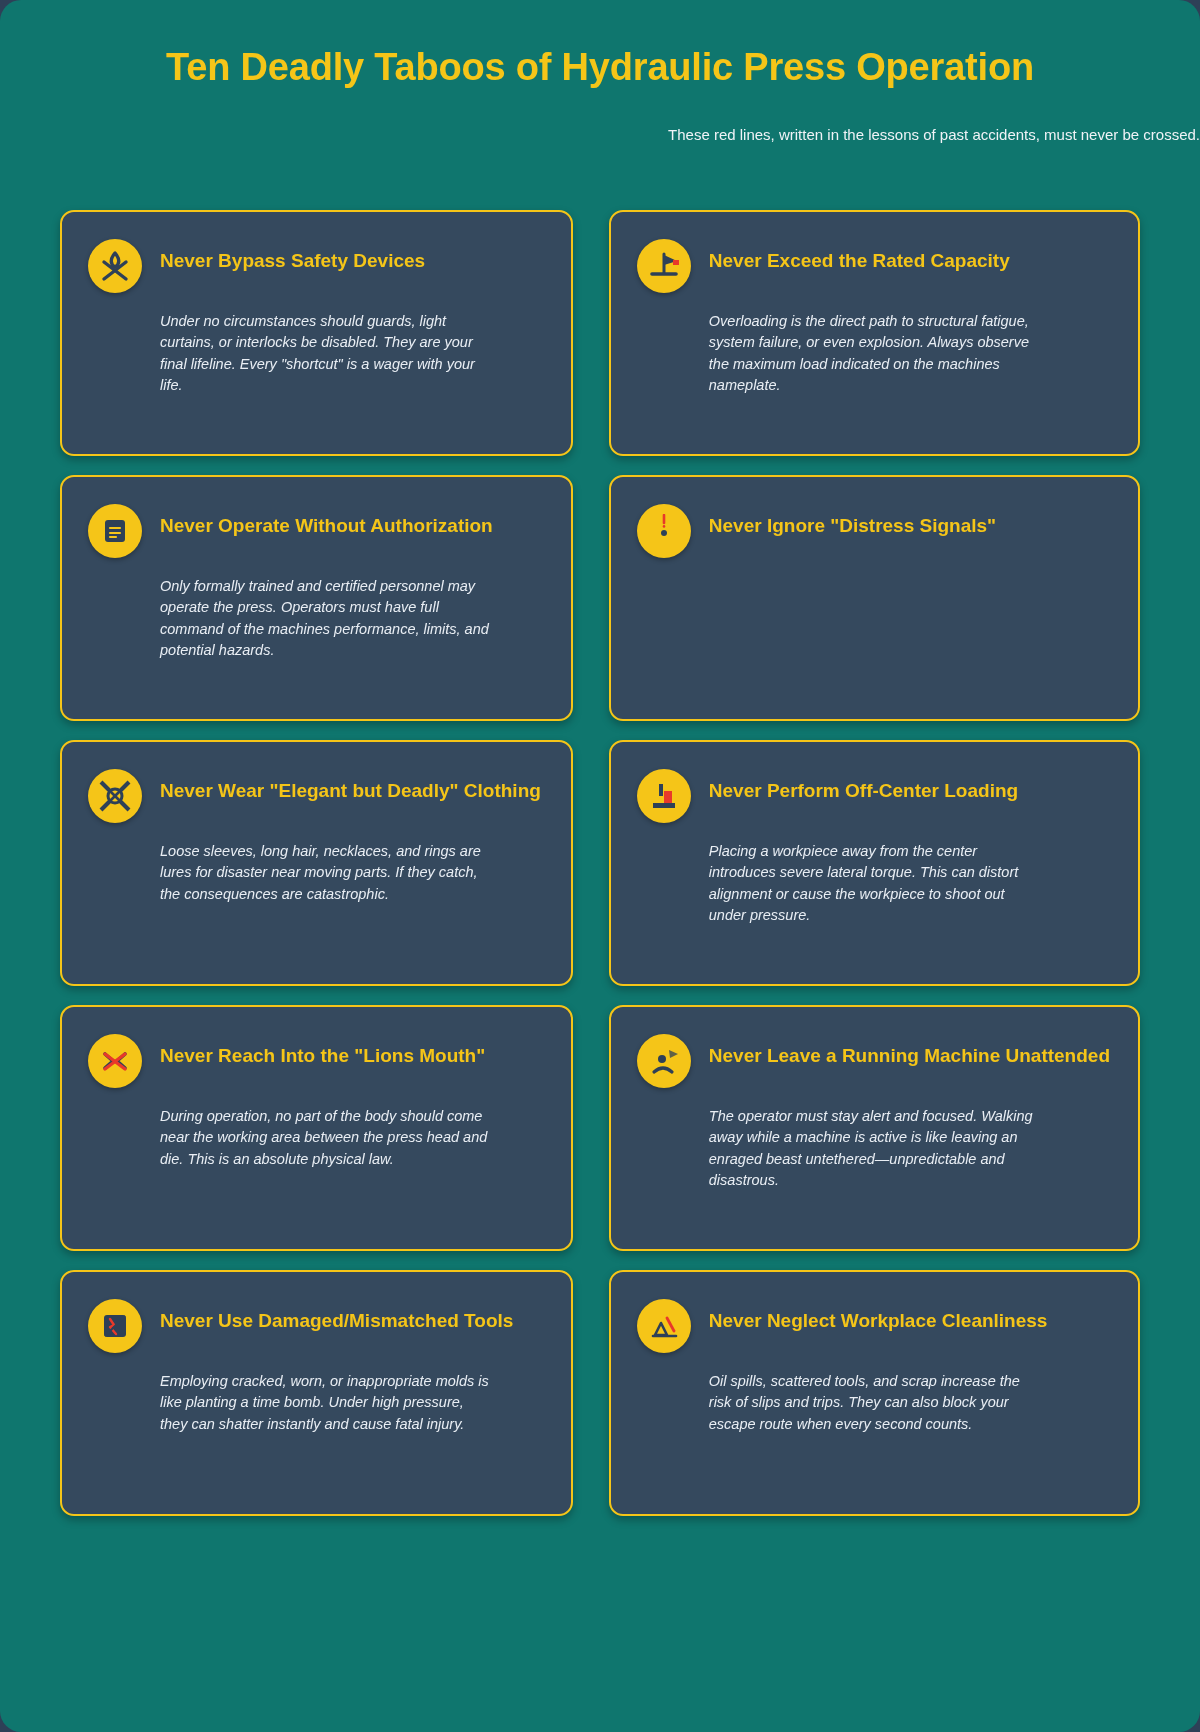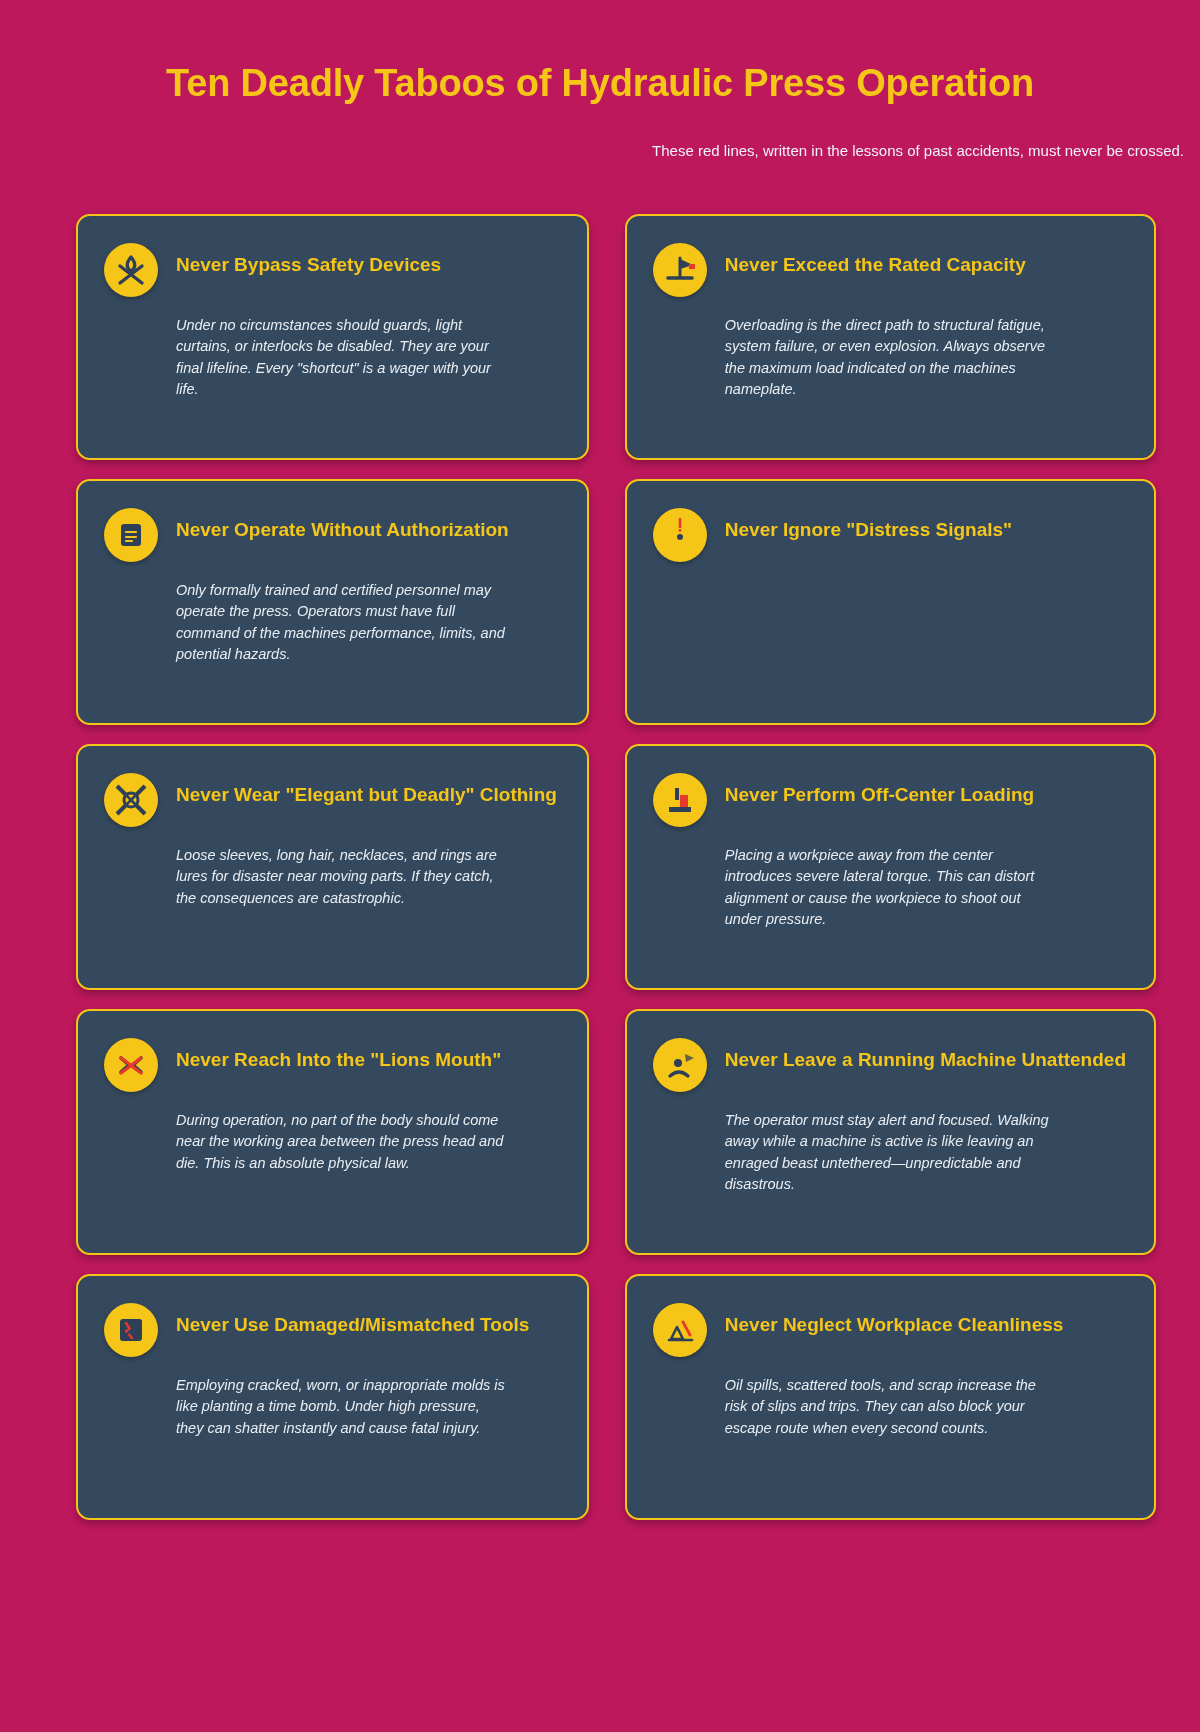--- a/index.html
+++ b/index.html
@@ -12,23 +12,24 @@
 
   body {
     background: #2e4057;
     font-family: "Liberation Sans", sans-serif;
     overflow: hidden;
   }
 
   .page {
     width: 1200px;
     height: 1732px;
-    background: #be185d;
-    padding: 16px;
+    background: #0f766e;
+    padding: 0;
     position: relative;
+    border-radius: 21px;
   }
 
   
   .header {
     padding-top: 46px;
     text-align: center;
   }
 
   .main-title {
     color: #f5c518;
@@ -41,21 +42,21 @@
   .subtitle {
     color: #f0f3f7;
     font-size: 15px;
     font-weight: normal;
     margin-top: 36px;
     text-align: right;
   }
 
   
   .grid {
-    margin: 4px auto;
+    margin: 16px auto;
     padding: 51px 60px 0 60px;
     display: grid;
     grid-template-columns: 1fr 1fr;
     column-gap: 36px;
     row-gap: 19px;
     width: 1200px;
   }
 
   .card {
     background: #35495e;

